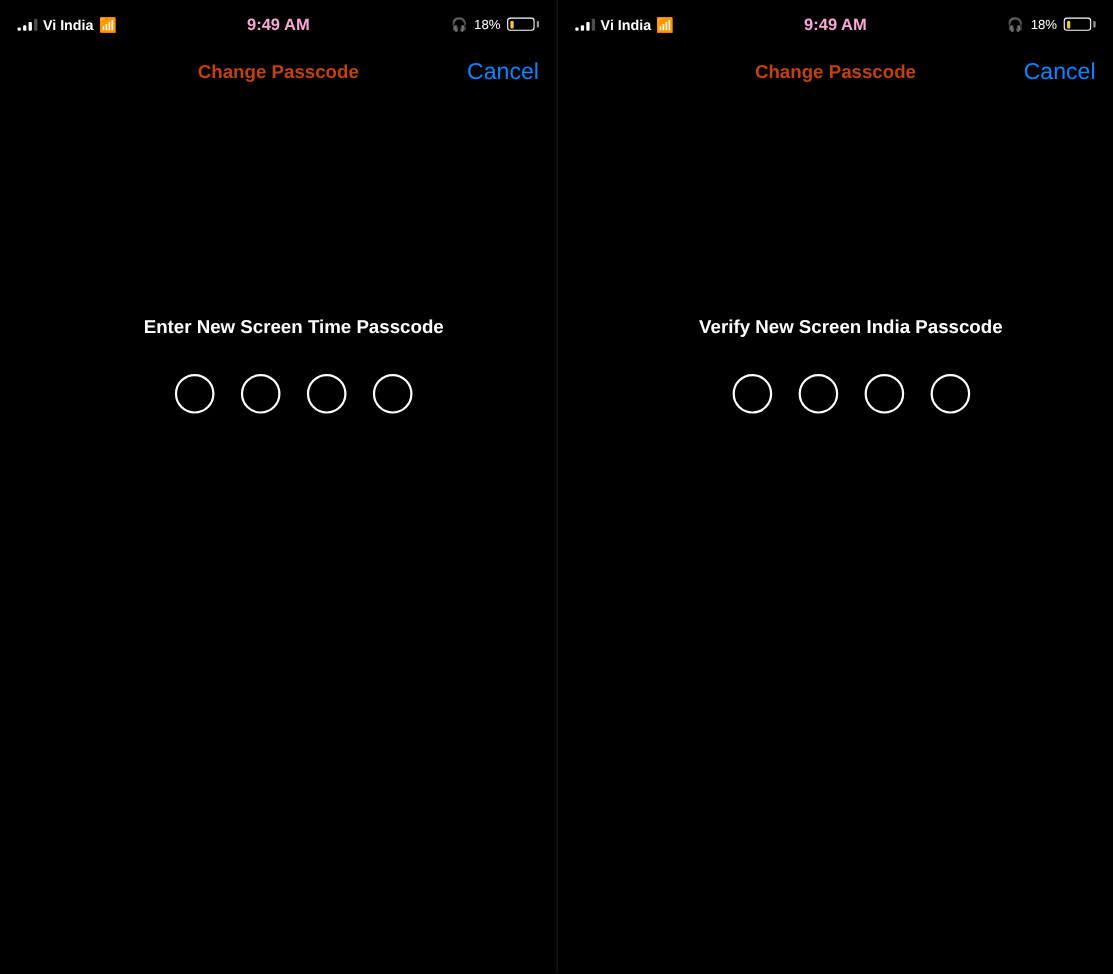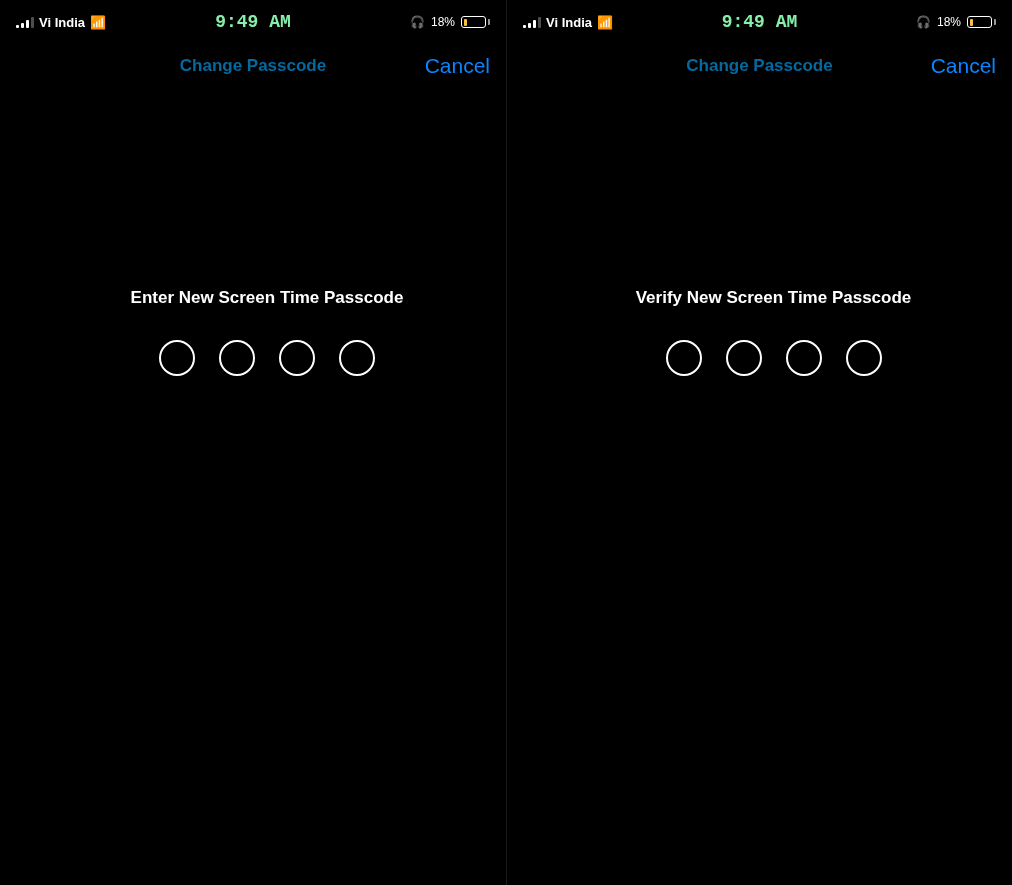--- a/index.html
+++ b/index.html
@@ -33,27 +33,26 @@
     }
     .status-left {
       display: flex;
       align-items: center;
       gap: 5px;
       font-size: 13px;
       font-weight: 600;
       color: #fff;
     }
     .status-center {
-      font-size: 18px;
-      font-weight: 600;
-      color: #86efac;
+      font-size: 15px;
+      font-weight: 600;
+      color: #f9a8d4;
       position: absolute;
       left: 50%;
       transform: translateX(-50%);
-      font-family: Liberation Mono, monospace;
     }
     .status-right {
       display: flex;
       align-items: center;
       gap: 6px;
       font-size: 12px;
       font-weight: 500;
       color: #fff;
     }
     
@@ -112,21 +111,21 @@
       height: 44px;
       display: flex;
       align-items: center;
       justify-content: center;
       position: relative;
       flex-shrink: 0;
     }
     .nav-title {
       font-size: 17px;
       font-weight: 600;
-      color: #0369a1;
+      color: #c2410c;
     }
     .nav-cancel {
       position: absolute;
       right: 16px;
       font-size: 21px;
       color: #0a84ff;
       font-weight: 400;
       cursor: pointer;
     }
     
@@ -230,21 +229,21 @@
       </div>
     </div>
   </div>
 
   <div class="nav-bar">
     <span class="nav-title">Change Passcode</span>
     <span class="nav-cancel">Cancel</span>
   </div>
 
   <div class="main-content">
-    <div class="passcode-prompt">Verify New Screen Time Passcode</div>
+    <div class="passcode-prompt">Verify New Screen India Passcode</div>
     <div class="passcode-dots">
       <div class="passcode-dot"></div>
       <div class="passcode-dot"></div>
       <div class="passcode-dot"></div>
       <div class="passcode-dot"></div>
     </div>
   </div>
 </div>
 
 </body></html>

